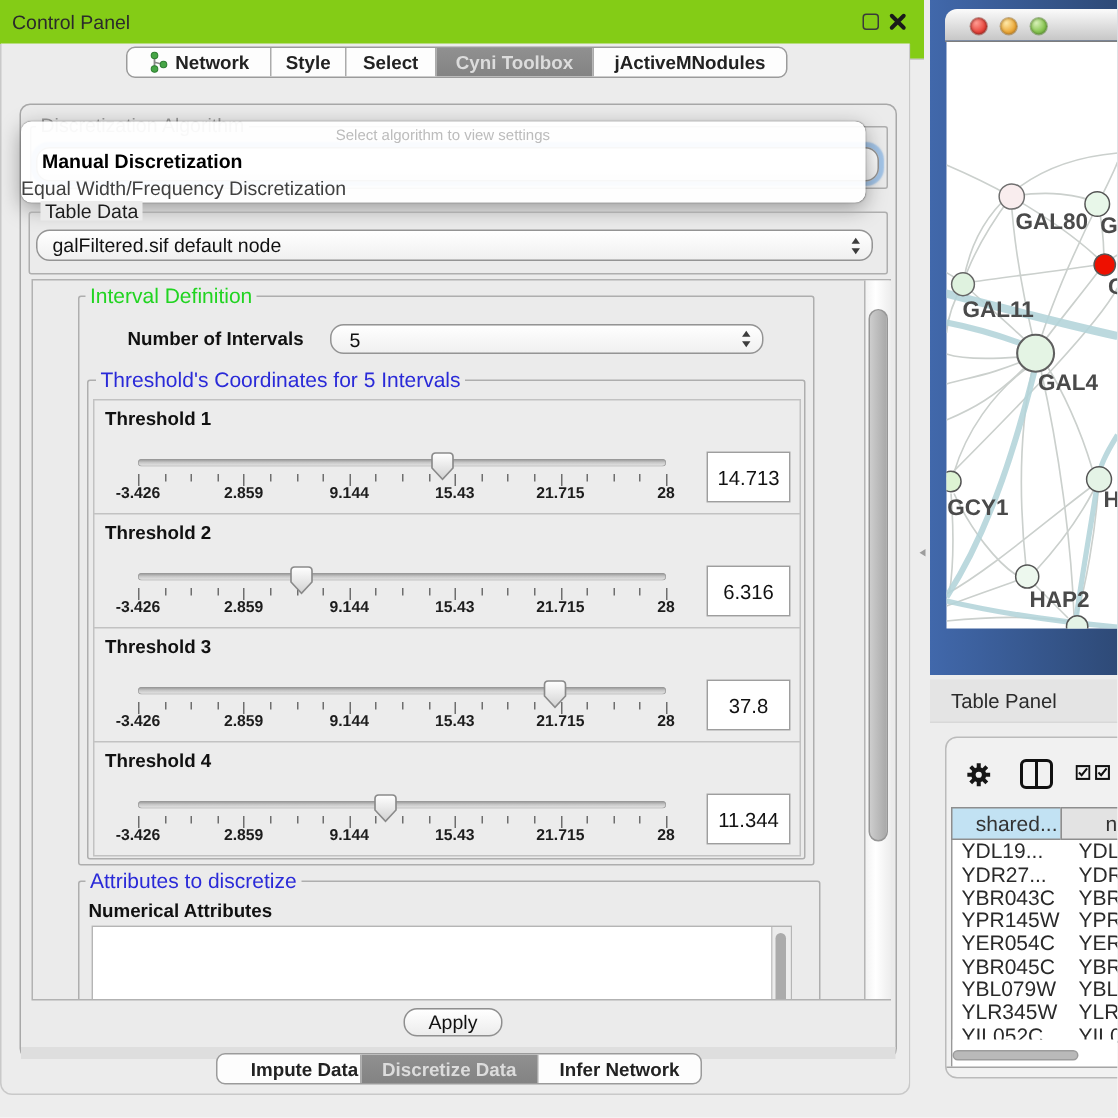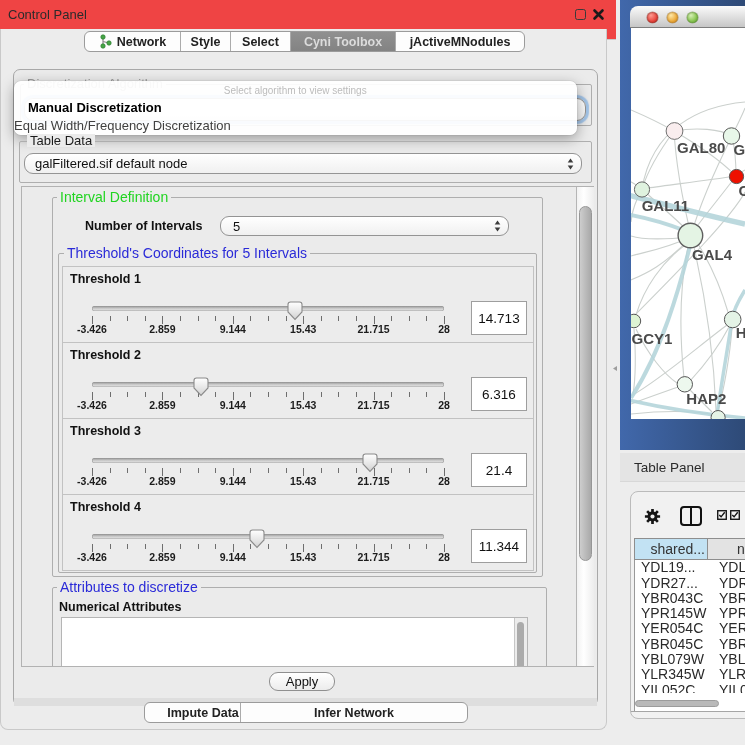--- a/index.html
+++ b/index.html
@@ -1,18 +1,18 @@
 <!DOCTYPE html>
 <html><head><meta charset="utf-8">
 <style>
 *{margin:0;padding:0;box-sizing:border-box;}
 body{font-family:"Liberation Sans",sans-serif;}
 #app{position:relative;width:745px;height:745px;background:#ededed;overflow:hidden;}
 .abs{position:absolute;}
-.cp-title{left:0;top:0;width:616px;height:40px;background:#ef4444;border-bottom:1px solid #cbcbcb;text-decoration:underline;}
+.cp-title{left:0;top:0;width:616px;height:40px;background:#84cc16;border-bottom:1px solid #cbcbcb;text-decoration:underline;}
 .cp-title .txt{position:absolute;left:8px;top:0;line-height:29px;font-size:13px;color:#2b2b2b;}
 .cp-win{left:0px;top:29px;width:607px;height:701px;background:#ececec;border:1px solid #c9c9c9;border-top:none;border-radius:0 0 8px 8px;}
 .tabbar{display:flex;border:1px solid #9b9b9b;border-radius:6px;background:#fdfdfd;overflow:hidden;height:21px;}
 .tabbar .seg{display:flex;align-items:center;justify-content:center;font-size:12.5px;font-weight:bold;color:#222;border-right:1px solid #ababab;white-space:nowrap;}
 .tabbar .seg:last-child{border-right:none;}
 .tabbar .sel{background:linear-gradient(#909090,#838383);color:#dcdcdc;}
 .panel{left:13px;top:69px;width:585px;height:637px;background:#ebebeb;border:1px solid #a8a8a8;border-radius:7px;}
 .groupbox{position:absolute;border:1px solid #aeaeae;border-radius:2px;}
 .grouplab{position:absolute;background:#ebebeb;padding:0 3px;font-size:13px;white-space:nowrap;line-height:13px;}
 .combo{position:absolute;background:linear-gradient(#ffffff,#f0f0f0);border:1px solid #949494;border-radius:9px;font-size:13px;color:#111;}
@@ -190,21 +190,21 @@
 <div class="ticklab" style="left:29.0px;top:56px;">-3.426</div>
 <div class="ticklab" style="left:99.4px;top:56px;">2.859</div>
 <div class="ticklab" style="left:169.8px;top:56px;">9.144</div>
 <div class="ticklab" style="left:240.2px;top:56px;">15.43</div>
 <div class="ticklab" style="left:310.6px;top:56px;">21.715</div>
 <div class="ticklab" style="left:381.0px;top:56px;">28</div>
 <svg class="thumb" style="left:299.1px;top:33.5px;" width="16" height="20">
           <defs></defs>
           <path d="M3.5 1 L12.5 1 Q15 1 15 3.5 L15 11 L8 18.5 L1 11 L1 3.5 Q1 1 3.5 1 Z" fill="url(#thg)" stroke="#8a8a8a" stroke-width="1.1"></path>
         </svg>
-<div class="valbox">21.4</div>
+<div class="valbox">37.8</div>
 </div>
 <div class="tblock" style="top:307px;">
 <div class="tb-title">Threshold 4</div>
 <div class="track" style="left:28.7px;top:38.5px;width:352.8px;"></div>
 <div class="tick" style="left:29.0px;top:49px;height:7.5px;"></div>
 <div class="tick" style="left:46.6px;top:49px;height:5px;"></div>
 <div class="tick" style="left:64.2px;top:49px;height:5px;"></div>
 <div class="tick" style="left:81.8px;top:49px;height:5px;"></div>
 <div class="tick" style="left:99.4px;top:49px;height:7.5px;"></div>
 <div class="tick" style="left:117.0px;top:49px;height:5px;"></div>
@@ -252,20 +252,21 @@
         </div>
 </div>
 </div>
 <div class="abs" style="left:576px;top:187px;width:18px;height:479px;background:linear-gradient(90deg,#f2f2f2,#ffffff 40%,#ededed);border-left:1px solid #b5b5b5;">
 <div style="position:absolute;left:2px;top:19px;width:13px;height:355px;background:linear-gradient(90deg,#cdcdcd,#a9a9a9);border:1px solid #969696;border-radius:6.5px;"></div>
 </div>
 <div class="abs" style="left:14px;top:698px;width:583px;height:8px;background:#dedede;"></div>
 <div class="btn" style="left:269px;top:672px;width:66px;height:19px;border-radius:9px;">Apply</div>
 <div class="abs tabbar" style="left:144px;top:702px;width:324px;">
 <div class="seg" style="width:96px;padding-left:21px;">Impute Data</div>
+<div class="seg sel" style="width:118px;">Discretize Data</div>
 <div class="seg" style="flex:1;">Infer Network</div>
 </div>
 <svg class="abs" style="left:612px;top:365px;" width="6" height="7">
       <path d="M1 3.5 L5 1 L5 6 Z" fill="#9d9d9d"></path>
     </svg>
 <div class="abs net-frame">
 <div class="mac-bar">
 <div class="light" style="left:17px;background:radial-gradient(circle at 35% 30%,#ff9c92,#e8453c 60%,#b82e26);box-shadow:inset 0 0 2px rgba(90,20,15,.9),0 0 0 0.6px rgba(140,60,50,.55);"></div>
 <div class="light" style="left:37px;background:radial-gradient(circle at 35% 30%,#ffe9a8,#eca938 60%,#c8862c);box-shadow:inset 0 0 2px rgba(130,85,20,.9),0 0 0 0.6px rgba(150,110,45,.55);"></div>
 <div class="light" style="left:57px;background:radial-gradient(circle at 35% 30%,#d8f0b8,#8cc856 55%,#5f9e33);box-shadow:inset 0 0 2px rgba(60,100,25,.9),0 0 0 0.6px rgba(90,130,55,.55);"></div>

